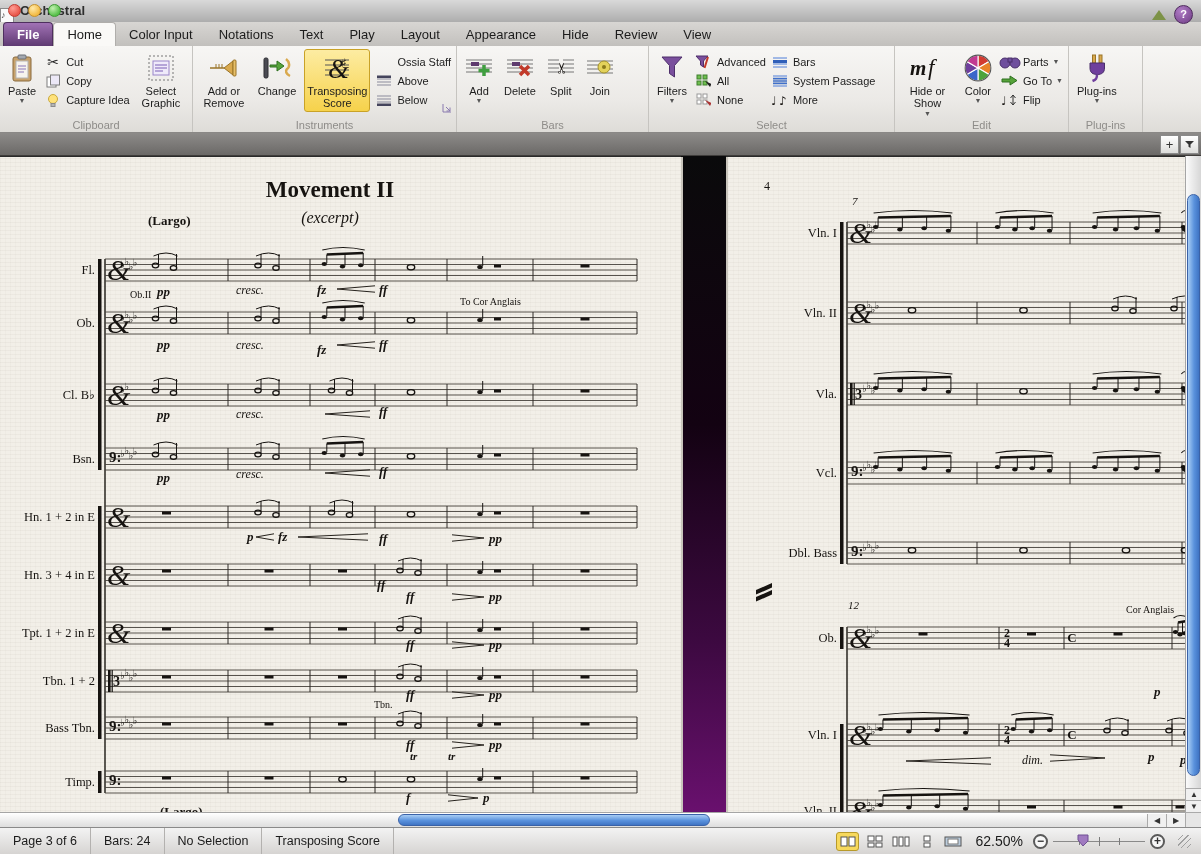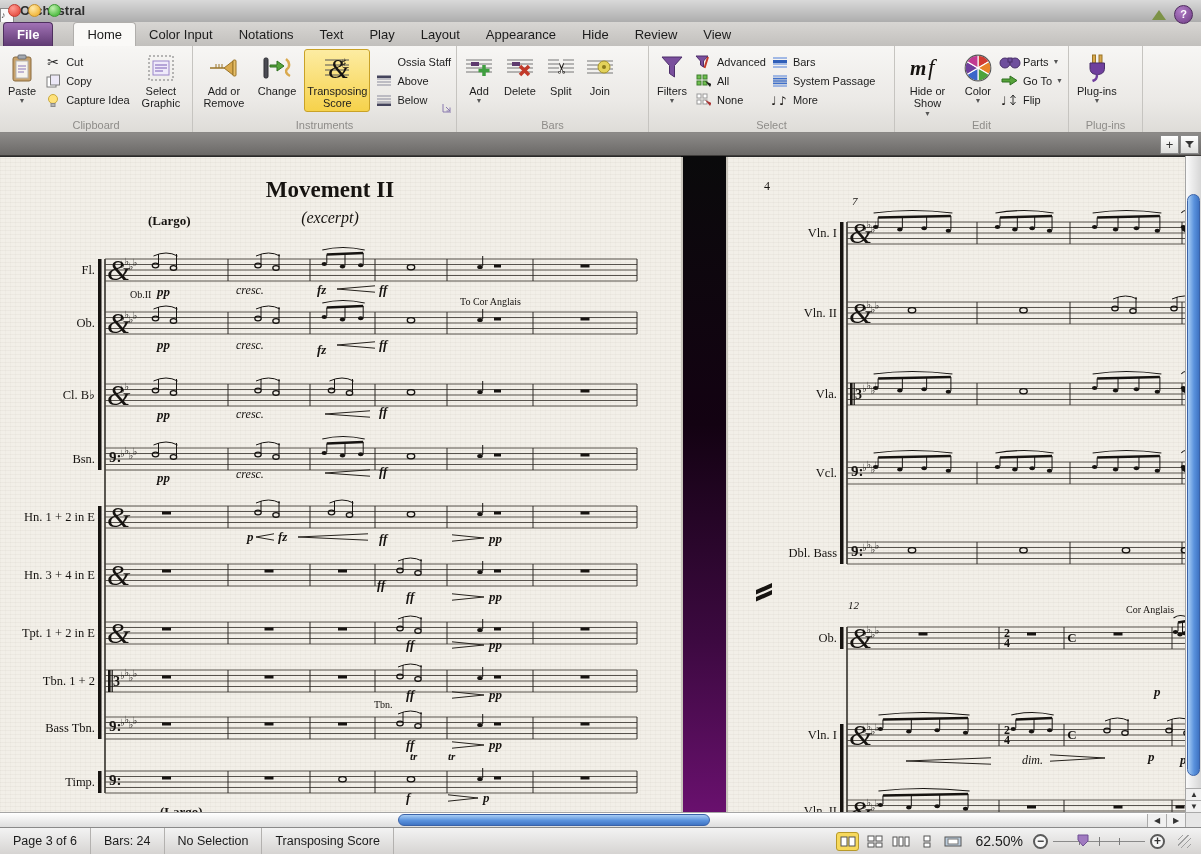--- a/index.html
+++ b/index.html
@@ -14,21 +14,21 @@
   .tl.yel{left:28px;background:radial-gradient(circle at 35% 30%,#ffe9a8,#f3ba43 70%);border:1px solid #c7922c;}
   .tl.grn{left:48px;background:radial-gradient(circle at 35% 30%,#c2f0b0,#57c04a 70%);border:1px solid #3d9a33;}
   .titletext{line-height:22px;font-size:13px;font-weight:bold;color:#2d2d2d;}
   .docicon{display:inline-block;width:12px;height:14px;background:#fafafa;border:1px solid #8a8a8a;
     font-size:9px;line-height:13px;color:#555;vertical-align:-3px;margin-right:6px;}
   
   .tabrow{position:absolute;left:0;top:22px;width:1201px;height:24px;
     background:linear-gradient(#d8d6d3,#c2c0bd);display:flex;align-items:flex-end;padding-left:3px;box-sizing:border-box;}
   .tab{height:23px;line-height:23px;padding:0 13px;font-size:13px;color:#1c1c1c;border-radius:4px 4px 0 0;}
   .tab.file{background:linear-gradient(#a172b5,#5f3a72);color:#fff;font-weight:bold;
-    border:1px solid #4e2f5e;border-bottom:none;margin-right:20px;}
+    border:1px solid #4e2f5e;border-bottom:none;margin-right:0;}
   .tab.active{background:#faf9f7;border:1px solid #b0aeab;border-bottom:none;}
   .tabrow-right{position:absolute;right:8px;top:5px;display:flex;align-items:center;gap:8px;}
   .collapse-tri{width:0;height:0;border-left:7px solid transparent;border-right:7px solid transparent;
     border-bottom:10px solid #7c9247;}
   .helpbtn{width:17px;height:17px;border-radius:50%;background:radial-gradient(circle at 35% 30%,#b07cc6,#6f3d85);
     border:1px solid #4e2a5e;color:#fff;font-weight:bold;font-size:11px;text-align:center;line-height:16px;}
   
   .ribbon{position:absolute;left:0;top:46px;width:1201px;height:87px;box-sizing:border-box;
     background:linear-gradient(#f7f6f4,#ebe9e6 65%,#dedcd8);border-bottom:1px solid #8a8886;display:flex;}
   .rgroup{position:relative;height:100%;border-right:1px solid #c6c4c0;box-sizing:border-box;flex:0 0 auto;}

